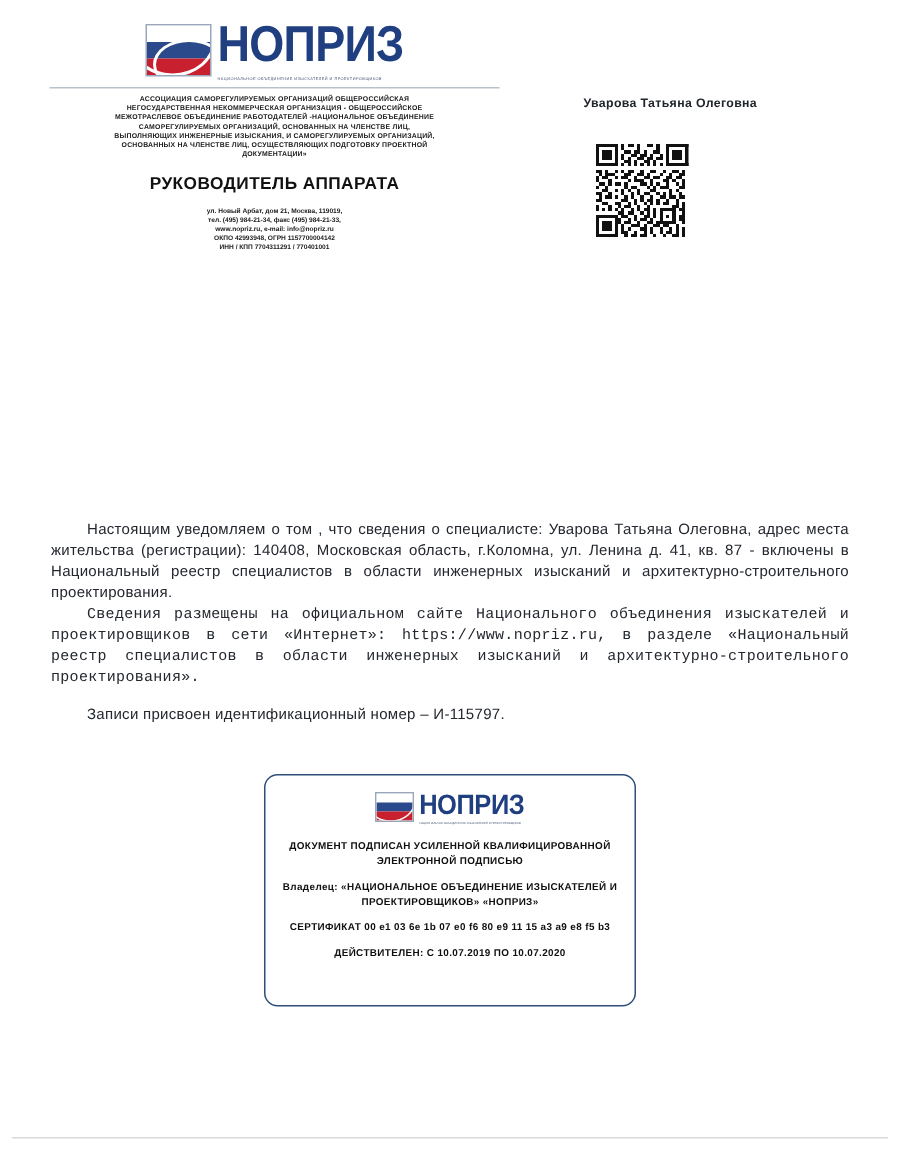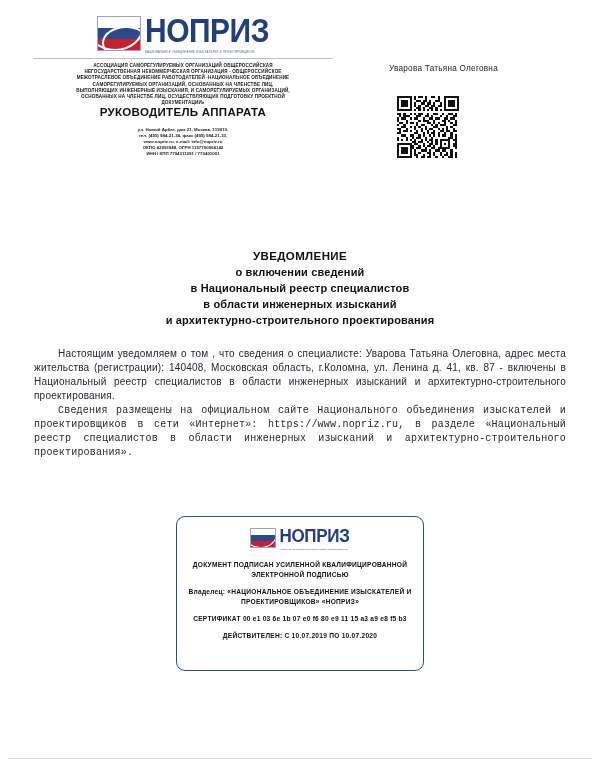--- a/index.html
+++ b/index.html
@@ -114,20 +114,21 @@
     line-height: 6.2px;
     font-weight: bold;
     color: #202020;
     letter-spacing: 0.15px;
     text-align: center;
     padding: 0 2px;
   }
   .org-block div { white-space: nowrap; }
 
   .position-title {
+    margin-top: 11px;
     font-size: 11.5px;
     font-weight: bold;
     letter-spacing: 0.3px;
     color: #111111;
     text-align: center;
   }
 
   .contact-block {
     margin-top: 9px;
     font-size: 4.4px;
@@ -144,20 +145,21 @@
     right: 18px;
     top: 50px;
     width: 210px;
     text-align: left;
   }
   .addressee-name {
     font-size: 8.2px;
     color: #20242b;
     letter-spacing: 0.25px;
     padding-left: 17px;
+    font-weight: bold;
   }
   .qr {
     margin-top: 23px;
     margin-left: 25px;
     width: 62px;
     height: 62px;
     background-color: #ffffff;
   }
   .qr svg { display: block; }
 
@@ -521,36 +523,32 @@
               <rect x="18" y="28" width="1" height="1"></rect>
             <rect x="21" y="28" width="1" height="1"></rect>
               <rect x="24" y="28" width="2" height="1"></rect>
             <rect x="27" y="28" width="1" height="1"></rect>
           </g>
         </svg>
       </div>
     </div>
   </div>
 
-  <div class="notice-title">
-    <div class="l1">УВЕДОМЛЕНИЕ</div>
-    <div class="l2">о включении сведений</div>
-    <div class="l3">в Национальный реестр специалистов</div>
-    <div class="l4">в области инженерных изысканий</div>
-    <div class="l5">и архитектурно-строительного проектирования</div>
-  </div>
 
   <div class="body-text p1">
     <span class="indent"></span><span>Настоящим уведомляем о том , что сведения о специалисте: Уварова Татьяна Олеговна, адрес места жительства (регистрации): 140408, Московская область, г.Коломна, ул. Ленина д. 41, кв. 87 - включены в Национальный реестр специалистов в области инженерных изысканий и архитектурно-строительного проектирования.</span>
   </div>
 
   <div class="body-text p2">
     <span class="indent"></span><span>Сведения размещены на официальном сайте Национального объединения изыскателей и проектировщиков в сети «Интернет»: https://www.nopriz.ru, в разделе «Национальный реестр специалистов в области инженерных изысканий и архитектурно-строительного        проектирования».</span>
   </div>
 
+  <div class="body-text p3">
+    <span class="indent"></span><span>Записи присвоен идентификационный номер – И-115797.</span>
+  </div>
 
   <div class="stamp">
     <div class="stamp-logo">
       <div class="stamp-emblem">
         <div class="band-w"></div>
         <div class="band-b"></div>
         <div class="band-r"></div>
         <div class="arc"></div>
       </div>
       <div>

